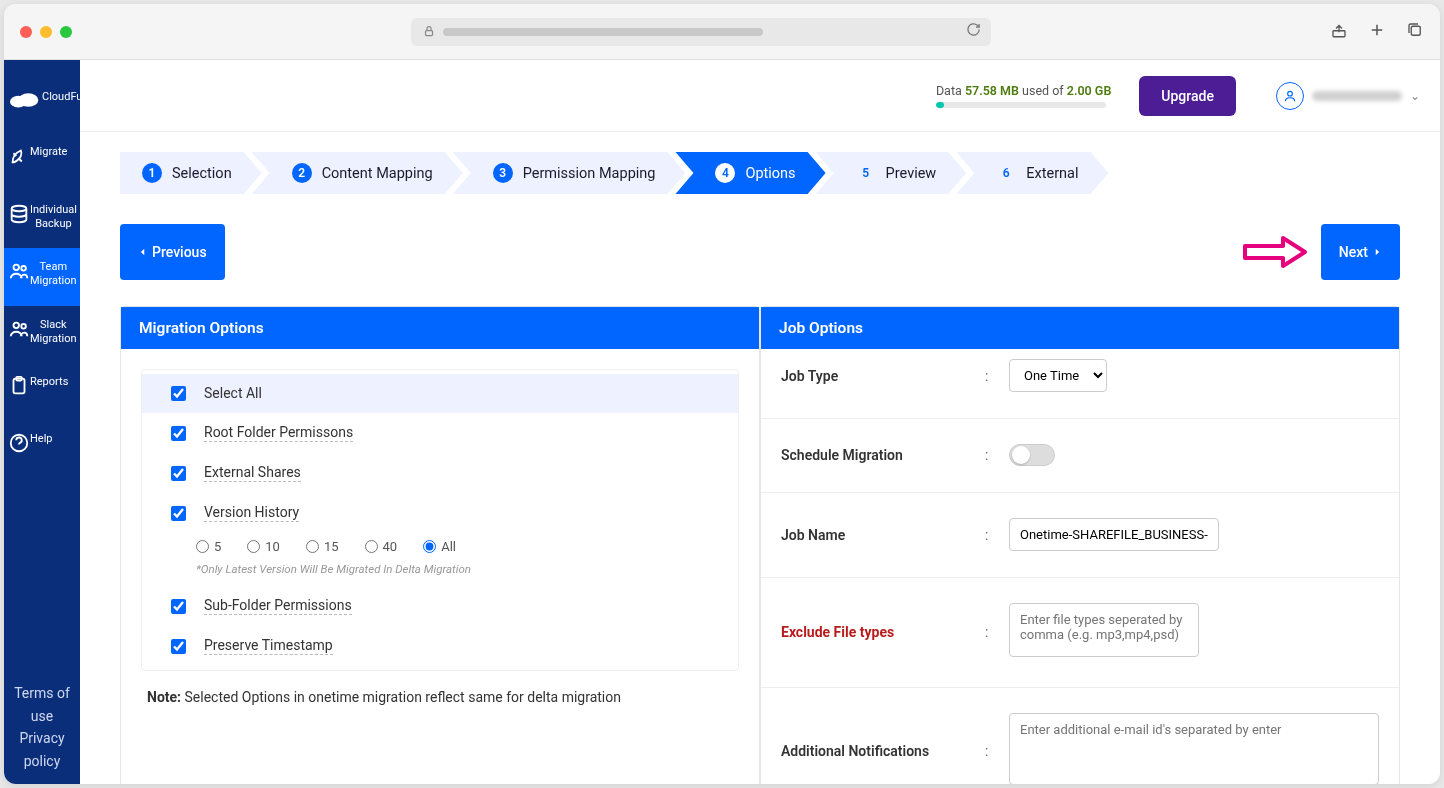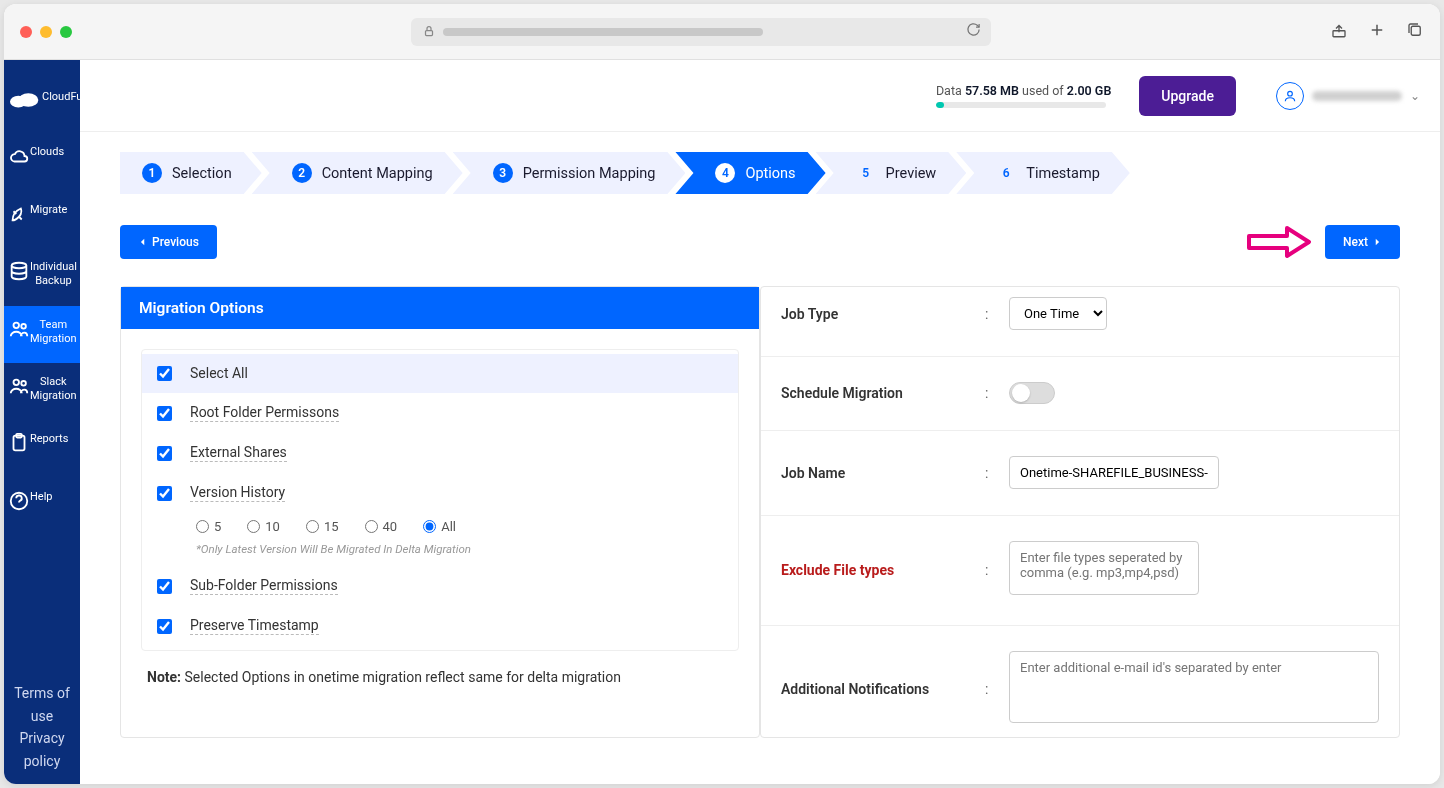--- a/index.html
+++ b/index.html
@@ -24,50 +24,50 @@
 .sidebar { width: 76px; background: #0a2e7a; display: flex; flex-direction: column; align-items: center; color: #fff; font-size: 11px; padding-top: 18px; }
 .sidebar-item { width: 100%; display: flex; flex-direction: row; align-items: flex-start; padding: 12px 4px; cursor: pointer; text-align: center; line-height: 1.3; }
 .sidebar-item.active { background: #0066ff; }
 .sidebar-item .icon-wrap { margin-bottom: 6px; font-size: 18px; }
 .sidebar-footer { margin-top: auto; padding-bottom: 12px; text-align: center; font-size: 14px; color: #d0d8f0; line-height: 1.6; }
 
 .main { flex: 1; background: #fff; display: flex; flex-direction: column; overflow: hidden; }
 
 .top-bar { height: 72px; display: flex; align-items: center; padding: 0 20px; border-bottom: 1px solid #eee; }
 .data-usage { margin-left: auto; text-align: center; font-size: 12.5px; color: #555; }
-.data-usage strong { color: #0f172a; font-weight: 600; }
+.data-usage strong { color: #4d7c0f; font-weight: 600; }
 .usage-bar { height: 6px; width: 170px; background: #e8e8e8; border-radius: 3px; margin-top: 4px; overflow: hidden; }
 .usage-fill { height: 100%; width: 5%; background: #00c8b0; border-radius: 3px; }
 .upgrade-btn { margin-left: 28px; background: #4c1d95; color: #fff; border: none; padding: 12px 22px; border-radius: 6px; font-size: 14px; font-weight: 500; cursor: pointer; }
 .user-area { margin-left: 40px; display: flex; align-items: center; gap: 8px; }
 .avatar-circle { width: 28px; height: 28px; border: 1.5px solid #0066ff; border-radius: 50%; display: flex; align-items: center; justify-content: center; color: #0066ff; }
 .user-blur { height: 10px; width: 90px; background: #d0d0d0; border-radius: 5px; filter: blur(2px); }
 .chevron { color: #888; font-size: 12px; }
 
 .content { flex: 1; padding: 20px 40px; overflow: auto; }
 
 .stepper { display: flex; margin-bottom: 30px; }
 .step { position: relative; background: #eef1ff; color: #1a1a2e; padding: 10px 30px 10px 40px; display: flex; align-items: center; gap: 10px; font-size: 14.5px; height: 42px; clip-path: polygon(0 0, calc(100% - 18px) 0, 100% 50%, calc(100% - 18px) 100%, 0 100%, 18px 50%); margin-right: -10px; }
 .step:first-child { clip-path: polygon(0 0, calc(100% - 18px) 0, 100% 50%, calc(100% - 18px) 100%, 0 100%); padding-left: 22px; }
 .step.active { background: #0066ff; color: #fff; }
 .step-num { width: 20px; height: 20px; border-radius: 50%; background: #0066ff; color: #fff; display: flex; align-items: center; justify-content: center; font-size: 12px; font-weight: 600; }
 .step.active .step-num { background: #fff; color: #0066ff; }
 .step.future .step-num { background: transparent; color: #0066ff; font-weight: 600; }
 
 .nav-row { display: flex; justify-content: space-between; align-items: center; margin-bottom: 26px; }
-.prev-btn, .next-btn { background: #0066ff; color: #fff; border: none; padding: 10px 18px; border-radius: 4px; font-size: 12px; font-weight: 500; cursor: pointer; display: flex; align-items: center; gap: 4px; }
+.prev-btn, .next-btn { background: #0066ff; color: #fff; border: none; padding: 20px 18px; border-radius: 4px; font-size: 14px; font-weight: 500; cursor: pointer; display: flex; align-items: center; gap: 4px; }
 .highlight-arrow { margin-right: 12px; }
 
 .panels { display: flex; }
 .panel { flex: 1; border: 1px solid #e5e5e5; border-radius: 4px; background: #fff; }
 .panel-header { background: #0066ff; color: #fff; padding: 12px 18px; font-size: 15.5px; font-weight: 600; }
 .panel-body { padding: 20px; }
 
 .options-box { border: 1px solid #eee; border-radius: 4px; padding: 4px 0; }
-.opt-row { padding: 11px 15px; display: flex; align-items: center; gap: 18px; }
+.opt-row { padding: 11px 29px; display: flex; align-items: center; gap: 18px; }
 .opt-row.highlight { background: #eef1ff; }
 .opt-row label { font-size: 14px; color: #333; border-bottom: 1px dashed #bbb; padding-bottom: 1px; }
 .opt-row input[type="checkbox"] { width: 15px; height: 15px; accent-color: #0066ff; cursor: pointer; }
 .radio-row { padding: 6px 20px 2px 54px; display: flex; gap: 26px; font-size: 13px; color: #555; }
 .radio-row label { display: flex; align-items: center; gap: 5px; border: none; }
 .radio-row input[type="radio"] { accent-color: #0066ff; vertical-align: middle; cursor: pointer; }
 .version-note { padding: 6px 20px 10px 54px; font-size: 11.5px; color: #999; font-style: italic; }
 .panel-note { padding: 18px 6px 4px; font-size: 14px; color: #333; }
 
 .job-grid { display: grid; grid-template-columns: 1fr 24px 1.1fr; row-gap: 26px; align-items: center; }
@@ -129,26 +129,20 @@
           <svg width="34" height="20" viewBox="0 0 40 24" fill="#fff">
               <ellipse cx="12" cy="14" rx="10" ry="7"></ellipse>
               <ellipse cx="24" cy="12" rx="12" ry="8"></ellipse>
               <path d="M28 10l4 2-4 2z"></path>
             </svg>
         </div>
         <span>CloudFuze</span>
       </div>
       <div class="sidebar-item">
         <div class="icon-wrap"><svg width="22" height="22" viewBox="0 0 24 24" fill="none" stroke="#fff" stroke-width="2">
-              <path d="M18 18H7a4 4 0 1 1 .5-8 5.5 5.5 0 0 1 10.5 2 3 3 0 0 1 0 6z"></path>
-            </svg></div>
-        <span>Clouds</span>
-      </div>
-      <div class="sidebar-item">
-        <div class="icon-wrap"><svg width="22" height="22" viewBox="0 0 24 24" fill="none" stroke="#fff" stroke-width="2">
               <path d="M5 19c0-4 2-10 9-13 0 0 2 5-2 9s-7 4-7 4z"></path>
               <path d="M12 15l3 3M9 12l-3-3"></path>
             </svg></div>
         <span>Migrate</span>
       </div>
       <div class="sidebar-item">
         <div class="icon-wrap"><svg width="22" height="22" viewBox="0 0 24 24" fill="none" stroke="#fff" stroke-width="2">
               <ellipse cx="12" cy="6" rx="8" ry="3"></ellipse>
               <path d="M4 6v12c0 1.7 3.6 3 8 3s8-1.3 8-3V6M4 12c0 1.7 3.6 3 8 3s8-1.3 8-3"></path>
             </svg></div>
@@ -230,21 +224,21 @@
           <div class="step active">
               <span class="step-num">4</span>
               <span>Options</span>
             </div>
           <div class="step future">
               <span class="step-num">5</span>
               <span>Preview</span>
             </div>
           <div class="step future">
               <span class="step-num">6</span>
-              <span>Timestamp</span>
+              <span>External</span>
             </div>
         </div>
 
         <div class="nav-row">
           <button class="prev-btn">
             <svg width="10" height="12" viewBox="0 0 24 24" fill="currentColor">
                 <path d="M15 4l-8 8 8 8z"></path>
               </svg>
             <span>Previous</span>
           </button>
@@ -314,20 +308,21 @@
                   <label>Preserve Timestamp</label>
                 </div>
               </div>
               <div class="panel-note">
                 <strong>Note:</strong><span> Selected Options in onetime migration reflect same for delta migration</span>
               </div>
             </div>
           </div>
 
           <div class="panel">
+            <div class="panel-header">Job Options</div>
             <div class="panel-body" style="padding:10px 20px">
               <div class="job-grid">
                 <div class="job-label">Job Type</div>
                 <div class="job-colon">:</div>
                 <div><select class="job-select"><option>One Time</option></select></div>
 
                 <div class="divider-row"></div>
 
                 <div class="job-label">Schedule Migration</div>
                 <div class="job-colon">:</div>

